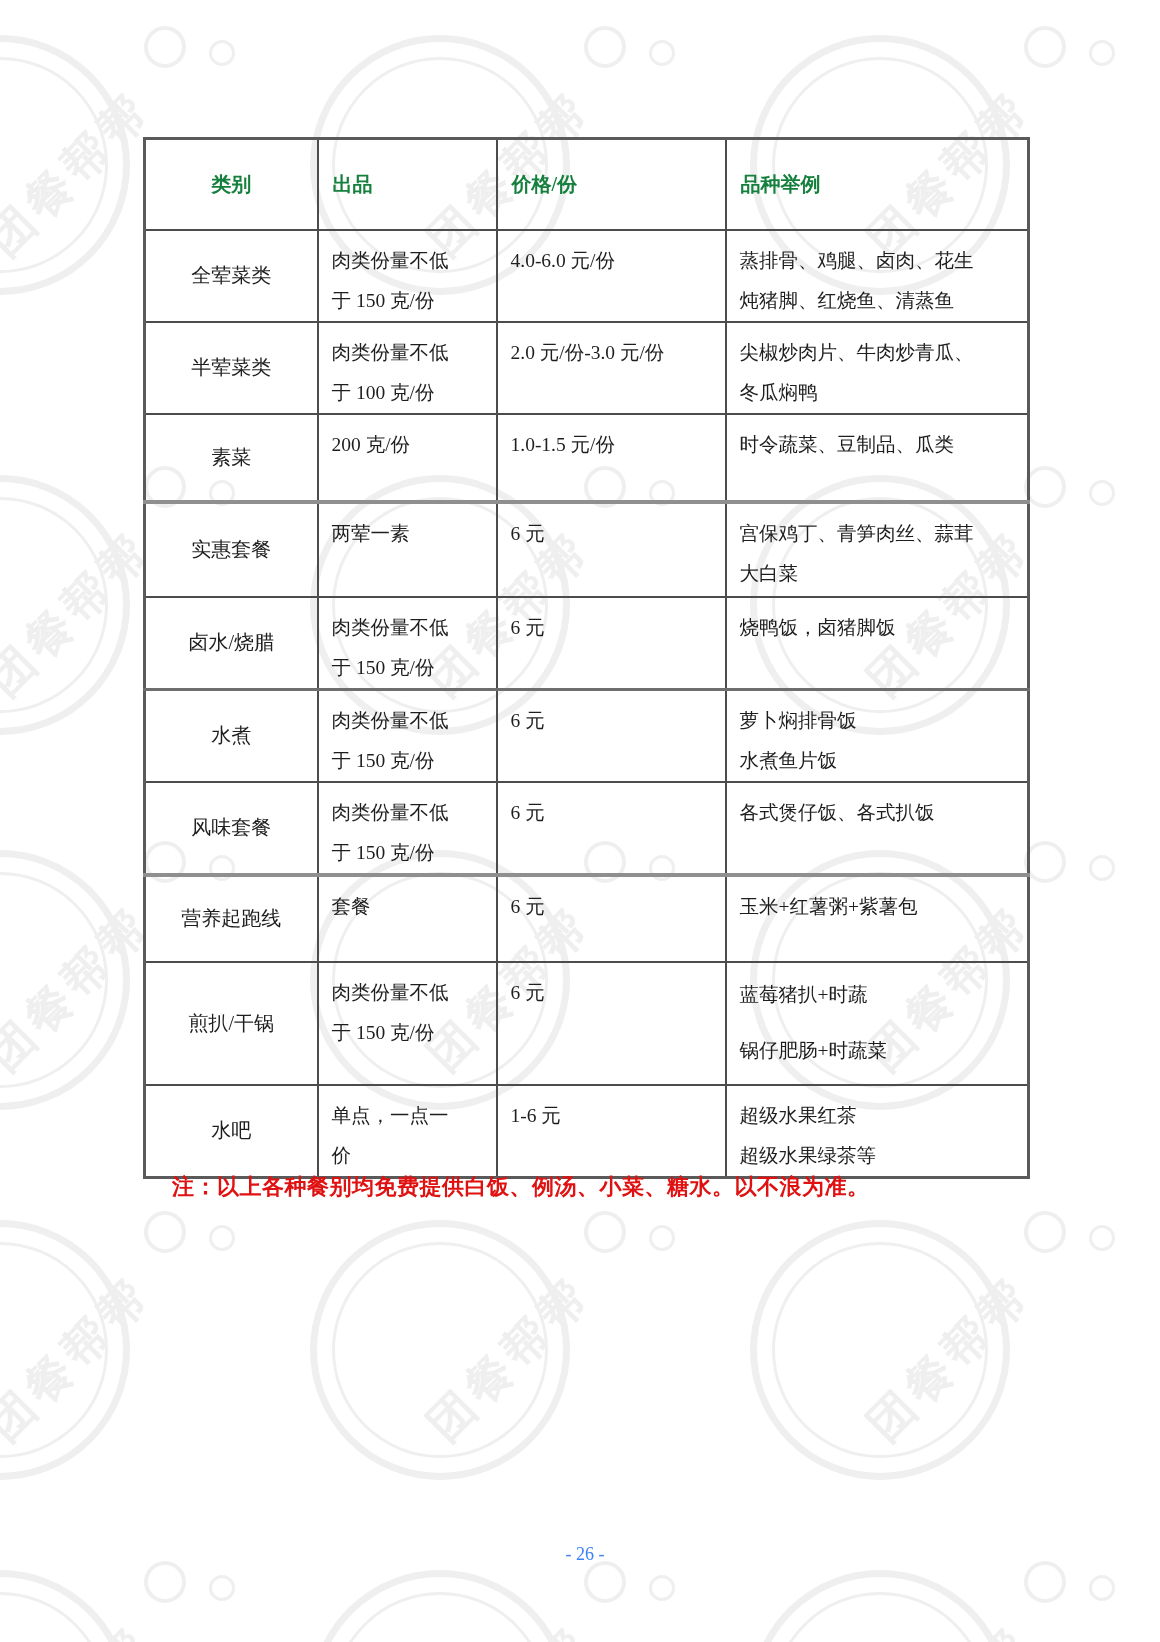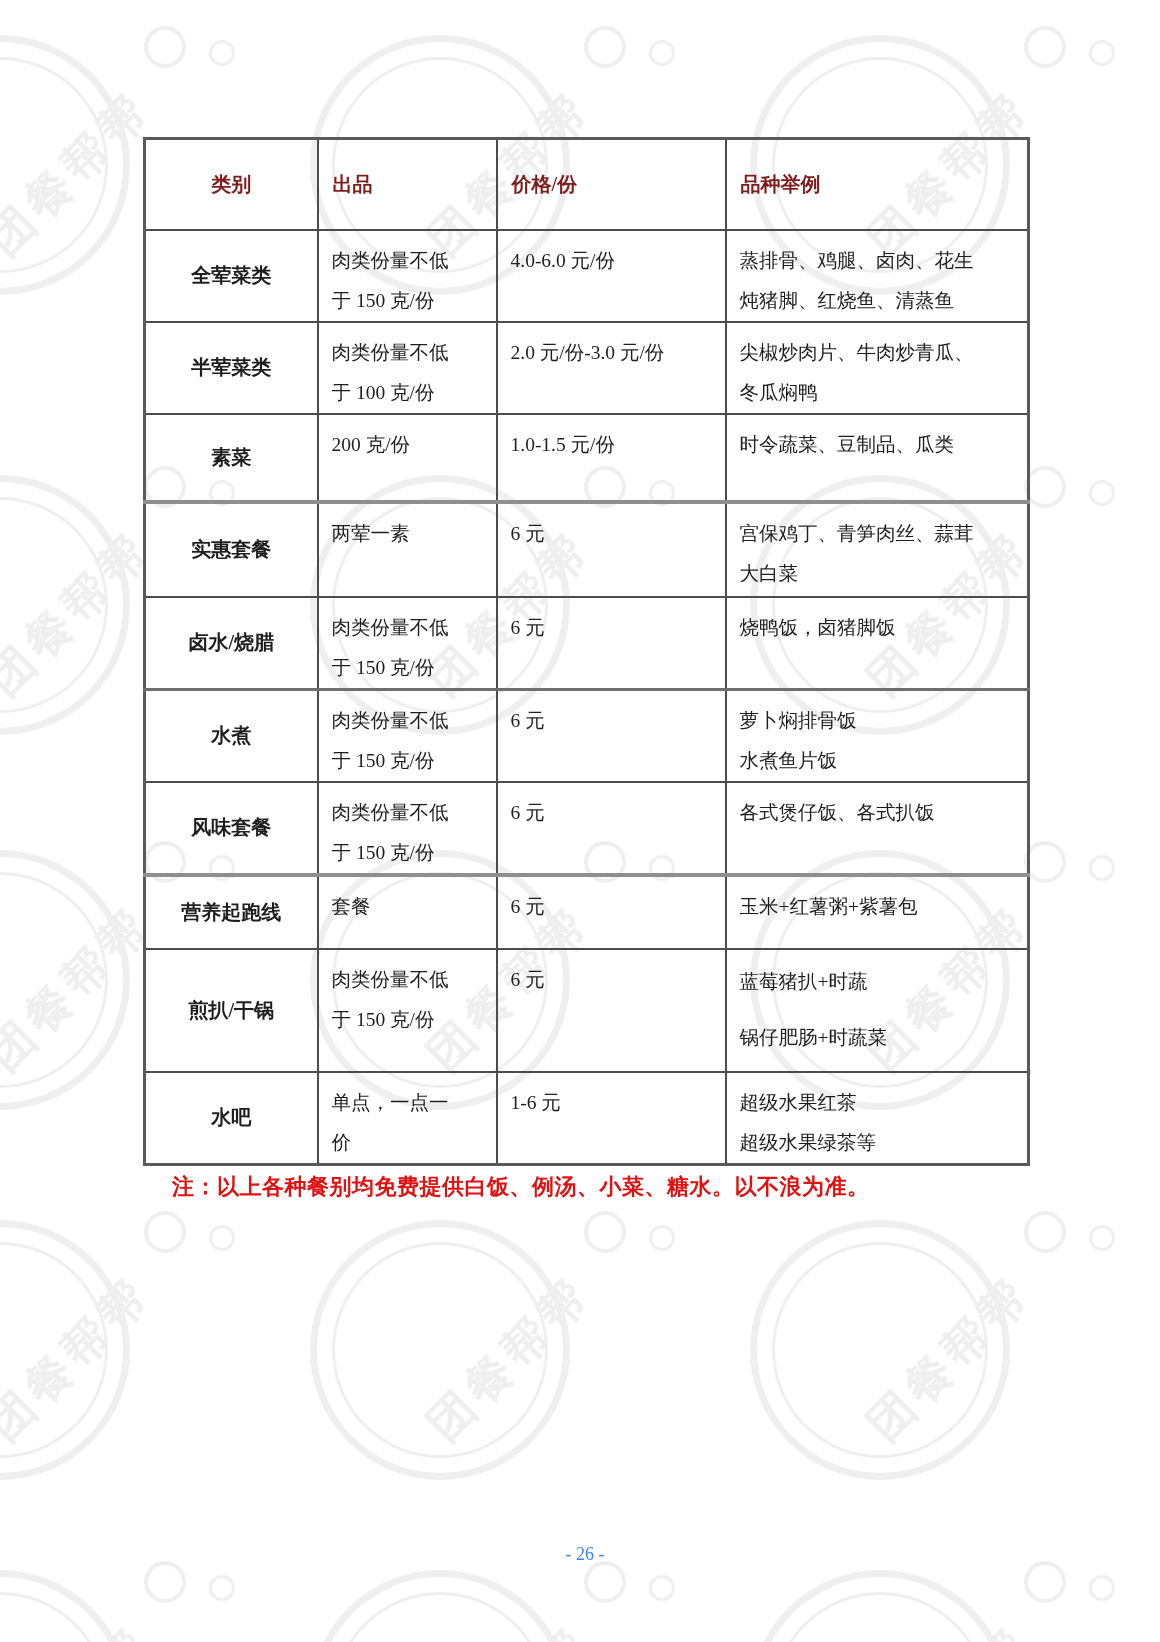--- a/index.html
+++ b/index.html
@@ -25,30 +25,30 @@
   .wm-dot-b{left:349px;top:15px;width:20px;height:20px;border-width:3px;}
   
   .menu-table{
     position:absolute;left:143px;top:137px;width:884px;z-index:2;
     border-collapse:collapse;table-layout:fixed;background:transparent;
     border:3px solid #5a5a5a;
   }
   .menu-table th,.menu-table td{border:2px solid #4c4c4c;overflow:hidden;}
   .menu-table thead tr{height:91px;}
   .menu-table th{
-    font-size:20px;font-weight:bold;color:#7f1d1d;
+    font-size:20px;font-weight:bold;color:#15803d;
     text-align:left;vertical-align:middle;padding:0 4px 0 14px;
   }
   .menu-table th.c-cat{text-align:center;padding:0;}
   .menu-table td{
     font-size:19.5px;color:#1e1e1e;vertical-align:top;
     padding:10px 8px 0 13px;line-height:40px;white-space:pre-line;
   }
   .menu-table td.c-cat{
-    vertical-align:middle;text-align:center;font-weight:bold;
+    vertical-align:middle;text-align:center;font-weight:normal;
     font-size:20px;padding:0 2px;line-height:1.35;white-space:normal;
   }
   tr.sep-big td{border-bottom:4px solid #8f8f8f;}
   tr.sep-med td{border-bottom:3px solid #6e6e6e;}
   tr.gap-wide td.c-ex{line-height:28px;padding-top:18px;}
   
   .note{
     position:absolute;left:128px;top:1172px;z-index:2;
     font-size:22px;font-weight:bold;letter-spacing:0.5px;white-space:nowrap;margin-left:44px;
   }
@@ -230,21 +230,21 @@
           <td class="c-ex">萝卜焖排骨饭
 水煮鱼片饭</td>
         </tr>
         <tr class="sep-big" style="height: 90px;">
           <td class="c-cat">风味套餐</td>
           <td class="c-prod">肉类份量不低
 于 150 克/份</td>
           <td class="c-price">6 元</td>
           <td class="c-ex">各式煲仔饭、各式扒饭</td>
         </tr>
-        <tr style="height: 74px;">
+        <tr style="height: 87px;">
           <td class="c-cat">营养起跑线</td>
           <td class="c-prod">套餐</td>
           <td class="c-price">6 元</td>
           <td class="c-ex">玉米+红薯粥+紫薯包</td>
         </tr>
         <tr class="gap-wide" style="height: 123px;">
           <td class="c-cat">煎扒/干锅</td>
           <td class="c-prod">肉类份量不低
 于 150 克/份</td>
           <td class="c-price">6 元</td>

